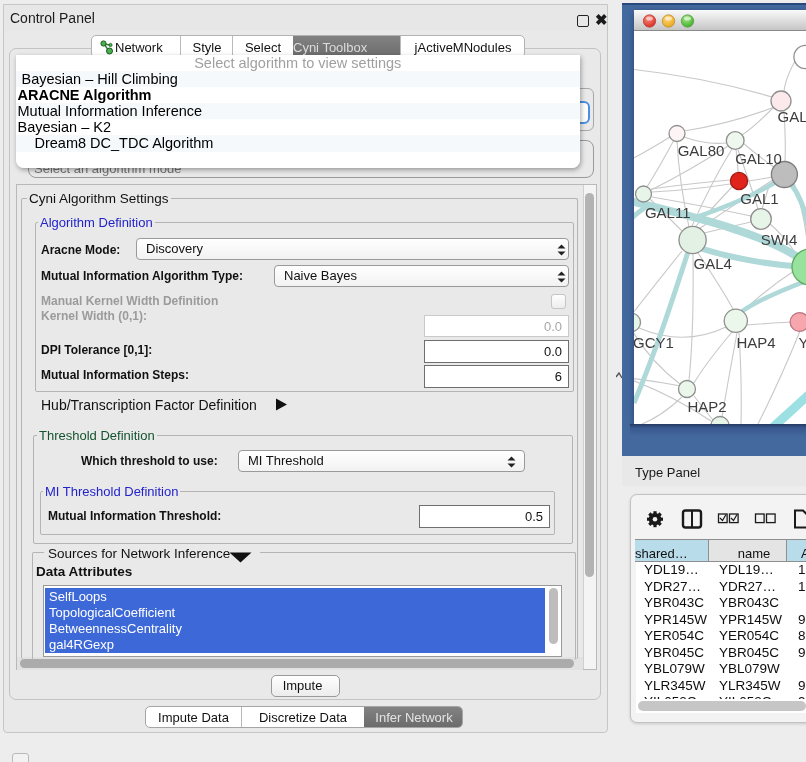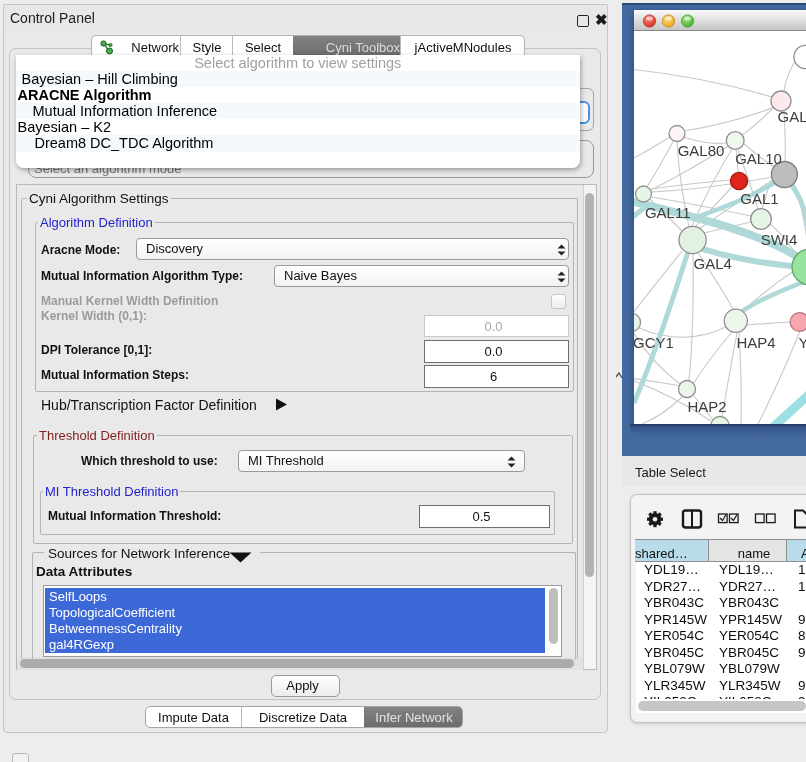--- a/index.html
+++ b/index.html
@@ -1,20 +1,20 @@
 <!DOCTYPE html>
 <html><head><meta charset="utf-8">
 <style>
 html,body{margin:0;padding:0}
 body{width:806px;height:762px;background:#ededed;font-family:"Liberation Sans",sans-serif;position:relative;overflow:hidden}
 .abs{position:absolute}
 .lbl{position:absolute;font-size:12px;font-weight:bold;color:#111;white-space:nowrap}
 .dis{color:#9b9b9b}
 .combo{position:absolute;background:linear-gradient(#ffffff,#f2f2f2);border:1px solid #9a9a9a;border-radius:4px;font-size:13px;color:#111;line-height:20px;padding-left:9px;box-sizing:border-box;white-space:nowrap}
-.fld{position:absolute;background:#fff;border:1px solid #6f6f6f;font-size:13px;color:#111;text-align:center;padding-right:6px;line-height:21px;box-sizing:border-box}
+.fld{position:absolute;background:#fff;border:1px solid #6f6f6f;font-size:13px;color:#111;text-align:right;padding-right:6px;line-height:21px;box-sizing:border-box}
 .grp{position:absolute;border:1px solid #b4b4b4;border-radius:2px}
 .gtitle{position:absolute;font-size:13px;background:#e9e9e9;padding:0 2px;white-space:nowrap}
 </style></head>
 <body>
 
 <div class="abs" style="left:3px;top:4px;width:605px;height:729px;background:#e9e9e9;border:1px solid #c6c6c6;border-radius:0 0 4px 4px;box-sizing:border-box"></div>
 
 <div class="abs" style="left:4px;top:5px;width:603px;height:26px;background:#e7e7e7"></div>
 <div class="abs" style="left:10px;top:10px;font-size:14px;color:#1c1c1c">Control Panel</div>
 <div class="abs" style="left:577px;top:15px;width:10px;height:10px;border:1.6px solid #222;border-radius:2px"></div>
@@ -28,24 +28,24 @@
   <div class="abs" style="left:141px;top:0;width:60px;height:23px;box-sizing:border-box"></div>
   <div class="abs" style="left:201px;top:0;width:107px;height:23px;background:linear-gradient(#828282,#6a6a6a)"></div>
   <div class="abs" style="left:308px;top:0;width:126px;height:23px;border-left:1px solid #b9b9b9;box-sizing:border-box"></div>
   <svg class="abs" style="left:8px;top:4px" width="14" height="15" viewBox="0 0 14 15">
     <line x1="4" y1="4" x2="9" y2="11" stroke="#2e7d32" stroke-width="1.3"></line>
     <line x1="4" y1="4" x2="10" y2="5" stroke="#2e7d32" stroke-width="1.3"></line>
     <circle cx="3.5" cy="3.5" r="2.6" fill="#4caf50" stroke="#1b5e20" stroke-width="1"></circle>
     <circle cx="9.5" cy="11" r="3" fill="#4caf50" stroke="#1b5e20" stroke-width="1"></circle>
     <circle cx="10.5" cy="5" r="1.6" fill="#4caf50" stroke="#1b5e20" stroke-width="0.8"></circle>
   </svg>
-  <div class="abs" style="left:23px;top:4px;width:64px;text-align:right;font-size:13px;color:#111">Network</div>
+  <div class="abs" style="left:23px;top:4px;width:64px;text-align:left;font-size:13px;color:#111">Network</div>
   <div class="abs" style="left:89px;top:4px;width:52px;text-align:center;font-size:13px;color:#111">Style</div>
   <div class="abs" style="left:141px;top:4px;width:60px;text-align:center;font-size:13px;color:#111">Select</div>
-  <div class="abs" style="left:201px;top:4px;width:107px;text-align:right;font-size:13px;color:#dcdcdc">Cyni Toolbox</div>
+  <div class="abs" style="left:201px;top:4px;width:107px;text-align:left;font-size:13px;color:#dcdcdc">Cyni Toolbox</div>
   <div class="abs" style="left:308px;top:4px;width:126px;text-align:center;font-size:13px;color:#111">jActiveMNodules</div>
 </div>
 
 <div class="abs" style="left:28px;top:88px;width:566px;height:43px;border:1px solid #a8a8a8;border-radius:6px;box-sizing:border-box"></div>
 <div class="abs" style="left:36px;top:101px;width:554px;height:23px;border:2.5px solid #4a90e2;border-radius:6px;background:#fff;box-sizing:border-box"></div>
 <div class="abs" style="left:28px;top:140px;width:566px;height:38px;border:1px solid #9a9a9a;border-radius:8px;box-sizing:border-box"></div>
 <div class="abs" style="left:34px;top:161px;font-size:13px;color:#737373;white-space:nowrap">Select an algorithm mode</div>
 
 <div class="abs" style="left:16px;top:184px;width:581px;height:486px;border:1px solid #b9b9b9;box-sizing:border-box"></div>
 
@@ -80,56 +80,56 @@
     <polygon points="4.5,0.5 8.5,4.5 0.5,4.5" fill="#222"></polygon>
     <polygon points="4.5,11.5 8.5,7.5 0.5,7.5" fill="#222"></polygon>
   </svg>
 
 <div class="abs" style="left:41px;top:397px;font-size:14px;color:#111">Hub/Transcription Factor Definition</div>
 <svg class="abs" style="left:275px;top:397.5px" width="13" height="13">
     <polygon points="1,0.5 12,6.5 1,12.5" fill="#111"></polygon>
   </svg>
 
 <div class="grp" style="left:33px;top:435px;width:538px;height:107px"></div>
-<div class="gtitle" style="left:37px;top:428px;color:#7f1d1d">Threshold Definition</div>
+<div class="gtitle" style="left:37px;top:428px;color:#14532d">Threshold Definition</div>
 <div class="lbl" style="left:81px;top:453.5px">Which threshold to use:</div>
 <div class="combo" style="left:238px;top:450px;width:287px;height:22px">MI Threshold</div>
 <div class="grp" style="left:40px;top:491px;width:513px;height:42px"></div>
 <div class="gtitle" style="left:43px;top:484px;color:#2222cc">MI Threshold Definition</div>
 <div class="lbl" style="left:48px;top:509px">Mutual Information Threshold:</div>
 <div class="fld" style="left:419px;top:505px;width:131px;height:23px">0.5</div>
 
 <div class="grp" style="left:31.5px;top:551.5px;width:542px;height:107px;border-bottom:none"></div>
 <div class="abs" style="left:44px;top:545px;width:216px;height:15px;background:#e9e9e9"></div>
 <div class="abs" style="left:48px;top:546px;font-size:13.5px;color:#111;white-space:nowrap">Sources for Network Inference</div>
 <svg class="abs" style="left:229px;top:552px" width="23" height="11">
     <polygon points="0.5,0.5 22.5,0.5 11.5,10.5" fill="#111"></polygon>
   </svg>
 <div class="lbl" style="left:36px;top:564px;font-size:13.5px">Data Attributes</div>
 
 <div class="abs" style="left:43px;top:585px;width:519px;height:72px;background:#fff;border:1px solid #999;box-sizing:border-box"></div>
 <div class="abs" style="left:45px;top:587.5px;width:500px;height:65px;background:#3d68d8"></div>
 <div class="abs" style="left:49px;top:588.5px;font-size:13px;color:#fff;line-height:16.25px">SelfLoops<br>TopologicalCoefficient<br>BetweennessCentrality<br>gal4RGexp</div>
 <div class="abs" style="left:549px;top:588px;width:9px;height:56px;background:#bdbdbd;border-radius:5px"></div>
 
-<div class="abs" style="left:271px;top:675px;width:69px;height:22px;background:linear-gradient(#ffffff,#ececec);border:1px solid #9a9a9a;border-radius:5px;box-sizing:border-box;text-align:center;font-size:13px;line-height:20px;color:#111;padding-right:6px">Apply</div>
+<div class="abs" style="left:271px;top:675px;width:69px;height:22px;background:linear-gradient(#ffffff,#ececec);border:1px solid #9a9a9a;border-radius:5px;box-sizing:border-box;text-align:center;font-size:13px;line-height:20px;color:#111;padding-right:6px">Impute</div>
 
 <div class="abs" style="left:145px;top:706px;width:318px;height:22px;background:#fff;border:1px solid #a5a5a5;border-radius:5px;box-sizing:border-box;overflow:hidden">
   <div class="abs" style="left:0;top:0;width:96px;height:22px;border-right:1px solid #b9b9b9;box-sizing:border-box;text-align:center;font-size:13px;line-height:21px;color:#111">Impute Data</div>
   <div class="abs" style="left:96px;top:0;width:122px;height:22px;text-align:center;font-size:13px;line-height:21px;color:#111">Discretize Data</div>
   <div class="abs" style="left:218px;top:0;width:100px;height:22px;background:linear-gradient(#828282,#6a6a6a);text-align:center;font-size:13px;line-height:21px;color:#e4e4e4">Infer Network</div>
 </div>
 
 <div class="abs" style="left:12px;top:753px;width:15px;height:11px;background:#f2f2f2;border:1px solid #b9b9b9;border-radius:3px 3px 0 0"></div>
 
 <div class="abs" style="left:15.5px;top:55px;width:564.5px;height:113px;background:repeating-linear-gradient(180deg,#ffffff 0px,#ffffff 16.1px,#f6f9fc 16.1px,#f6f9fc 32.2px);border-radius:0 0 8px 8px;box-shadow:1px 2px 5px rgba(0,0,0,0.35);font-size:14.5px;color:#000">
   <div style="height:16.1px;line-height:16.1px;text-align:center;color:#a0a0a0">Select algorithm to view settings</div>
   <div style="height:16.1px;line-height:16.1px;padding-left:6px">Bayesian – Hill Climbing</div>
   <div style="height:16.1px;line-height:16.1px;padding-left:2px;font-weight:bold">ARACNE Algorithm</div>
-  <div style="height:16.1px;line-height:16.1px;padding-left:17px">Mutual Information Inference</div>
+  <div style="height:16.1px;line-height:16.1px;padding-left:2px">Mutual Information Inference</div>
   <div style="height:16.1px;line-height:16.1px;padding-left:2px">Bayesian – K2</div>
   <div style="height:16.1px;line-height:16.1px;padding-left:19px">Dream8 DC_TDC Algorithm</div>
 </div>
 <svg class="abs" style="left:507px;top:456px" width="9" height="12">
     <polygon points="4.5,0.5 8.5,4.5 0.5,4.5" fill="#222"></polygon>
     <polygon points="4.5,11.5 8.5,7.5 0.5,7.5" fill="#222"></polygon>
   </svg>
 
 <svg class="abs" style="left:616px;top:372px" width="7" height="7">
     <polyline points="6,6 3,1 0,5" fill="none" stroke="#555" stroke-width="1.4"></polyline>
@@ -243,21 +243,21 @@
       <text x="122" y="316.5" text-anchor="middle">HAP4</text>
       <text x="164.5" y="317">YKL</text>
       <text x="73" y="380.5" text-anchor="middle">HAP2</text>
     </g>
     </svg>
   </div>
 </div>
 <div class="abs" style="left:630px;top:424px;width:176px;height:12px;background:linear-gradient(#243a61,#3a5a92 35%,rgba(68,105,159,0))"></div>
 
 <div class="abs" style="left:622px;top:456px;width:184px;height:30px;background:#e8e8e8"></div>
-<div class="abs" style="left:635px;top:465px;font-size:13px;color:#1a1a1a">Table Select</div>
+<div class="abs" style="left:635px;top:465px;font-size:13px;color:#1a1a1a">Type Panel</div>
 
 <div class="abs" style="left:630px;top:494px;width:180px;height:229px;background:#f3f3f3;border:1px solid #c2c2c2;border-radius:7px 0 0 7px;box-sizing:border-box;box-shadow:0 1px 3px rgba(0,0,0,0.15)">
   <svg class="abs" style="left:13px;top:14px" width="170" height="24" viewBox="0 0 170 24">
     <g fill="#1a1a1a">
       <circle cx="11" cy="10.2" r="6.2"></circle>
       <g stroke="#1a1a1a" stroke-width="3.2">
         <line x1="11" y1="2.2" x2="11" y2="18.2"></line>
         <line x1="3" y1="10.2" x2="19" y2="10.2"></line>
         <line x1="5.3" y1="4.5" x2="16.7" y2="15.9"></line>
         <line x1="16.7" y1="4.5" x2="5.3" y2="15.9"></line>

